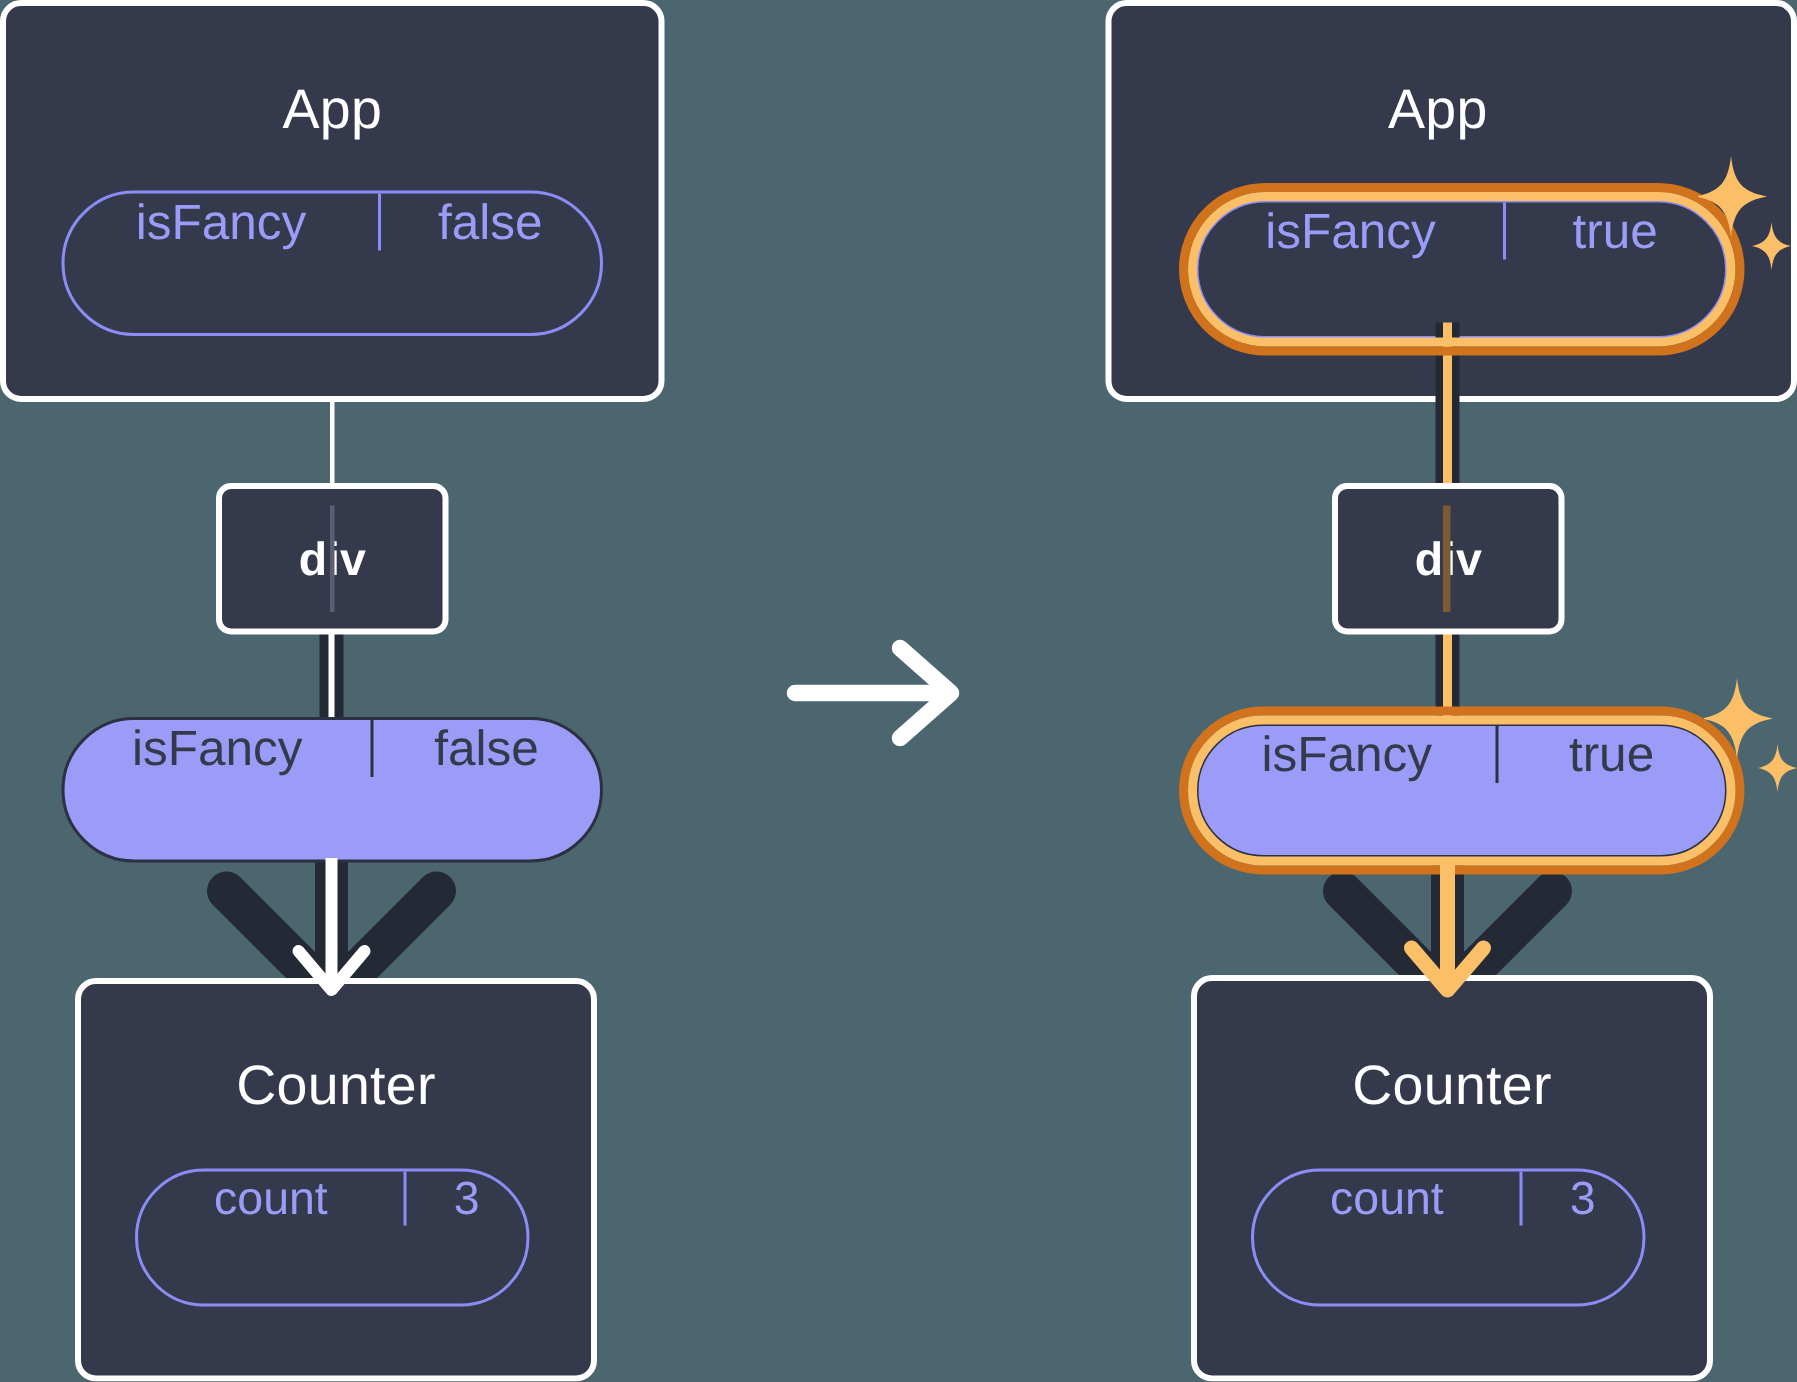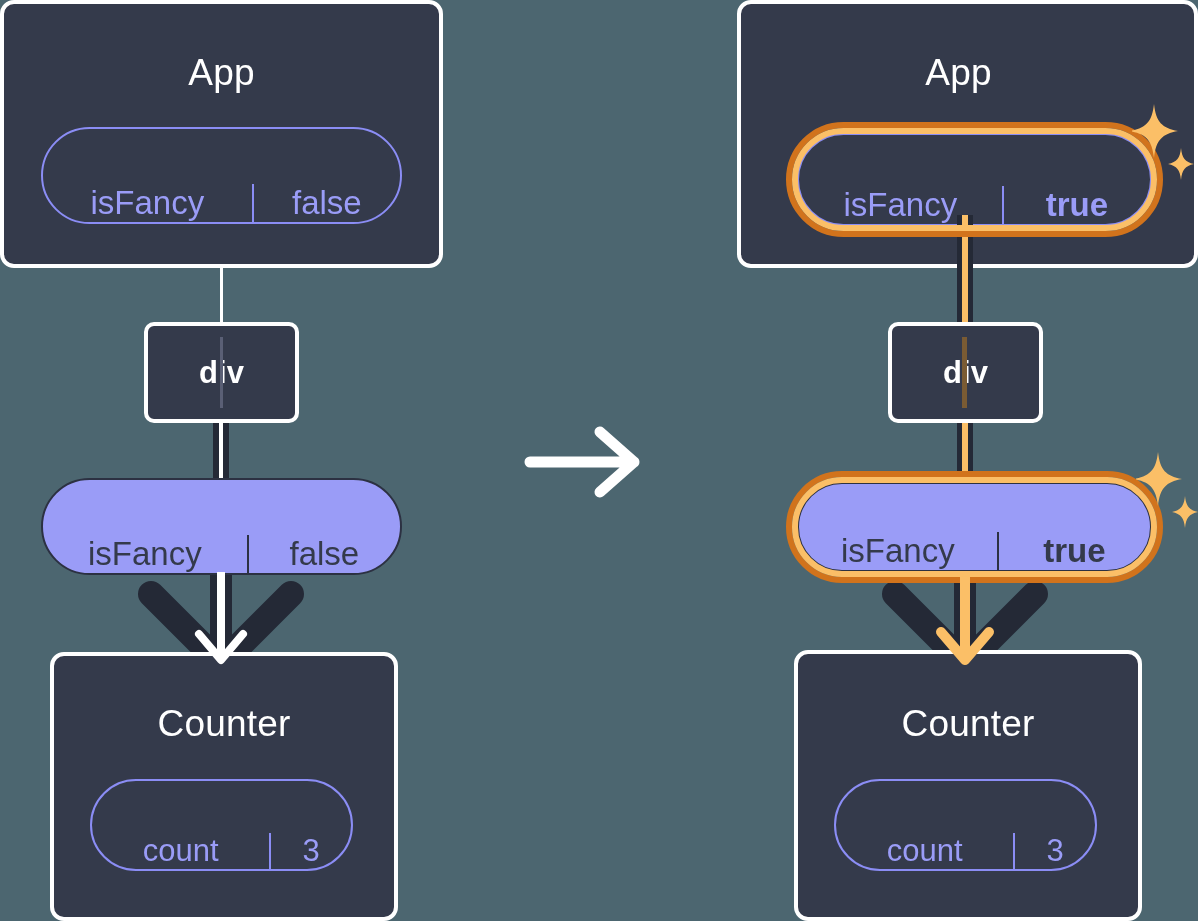--- a/index.html
+++ b/index.html
@@ -38,21 +38,21 @@
     border-radius:10px;
     box-sizing:border-box;
     display:flex;align-items:center;justify-content:center;
     color:#ffffff;font-size:31px;font-weight:700;
     z-index:5;
   }
 
   
   .pill{
     position:absolute;
-    display:flex;align-items:flex-end;
+    display:flex;align-items:flex-start;
     box-sizing:border-box;
     z-index:6;
   }
   .pill .seg{
     display:flex;align-items:center;justify-content:center;
     box-sizing:border-box;
     font-size:33px;
     white-space:nowrap;
   }
 
@@ -66,21 +66,21 @@
   .pill.outline .seg.val{border-left:2px solid #8b8df5;}
 
   
   .pill.filled{
     background:#9a9cf7;
     border:2px solid #2c3142;
     border-radius:999px;
   }
   .pill.filled .seg{color:#343a4b;}
   .pill.filled .seg.val{border-left:2px solid #2c3142;}
-  .pill .seg.bold{font-weight:700;}
+  .pill .seg.bold{font-weight:400;}
 
   
   .ring-outer{
     position:absolute;
     border:6px solid #d1731c;
     border-radius:999px;
     box-sizing:border-box;
     z-index:7;
     pointer-events:none;
   }

